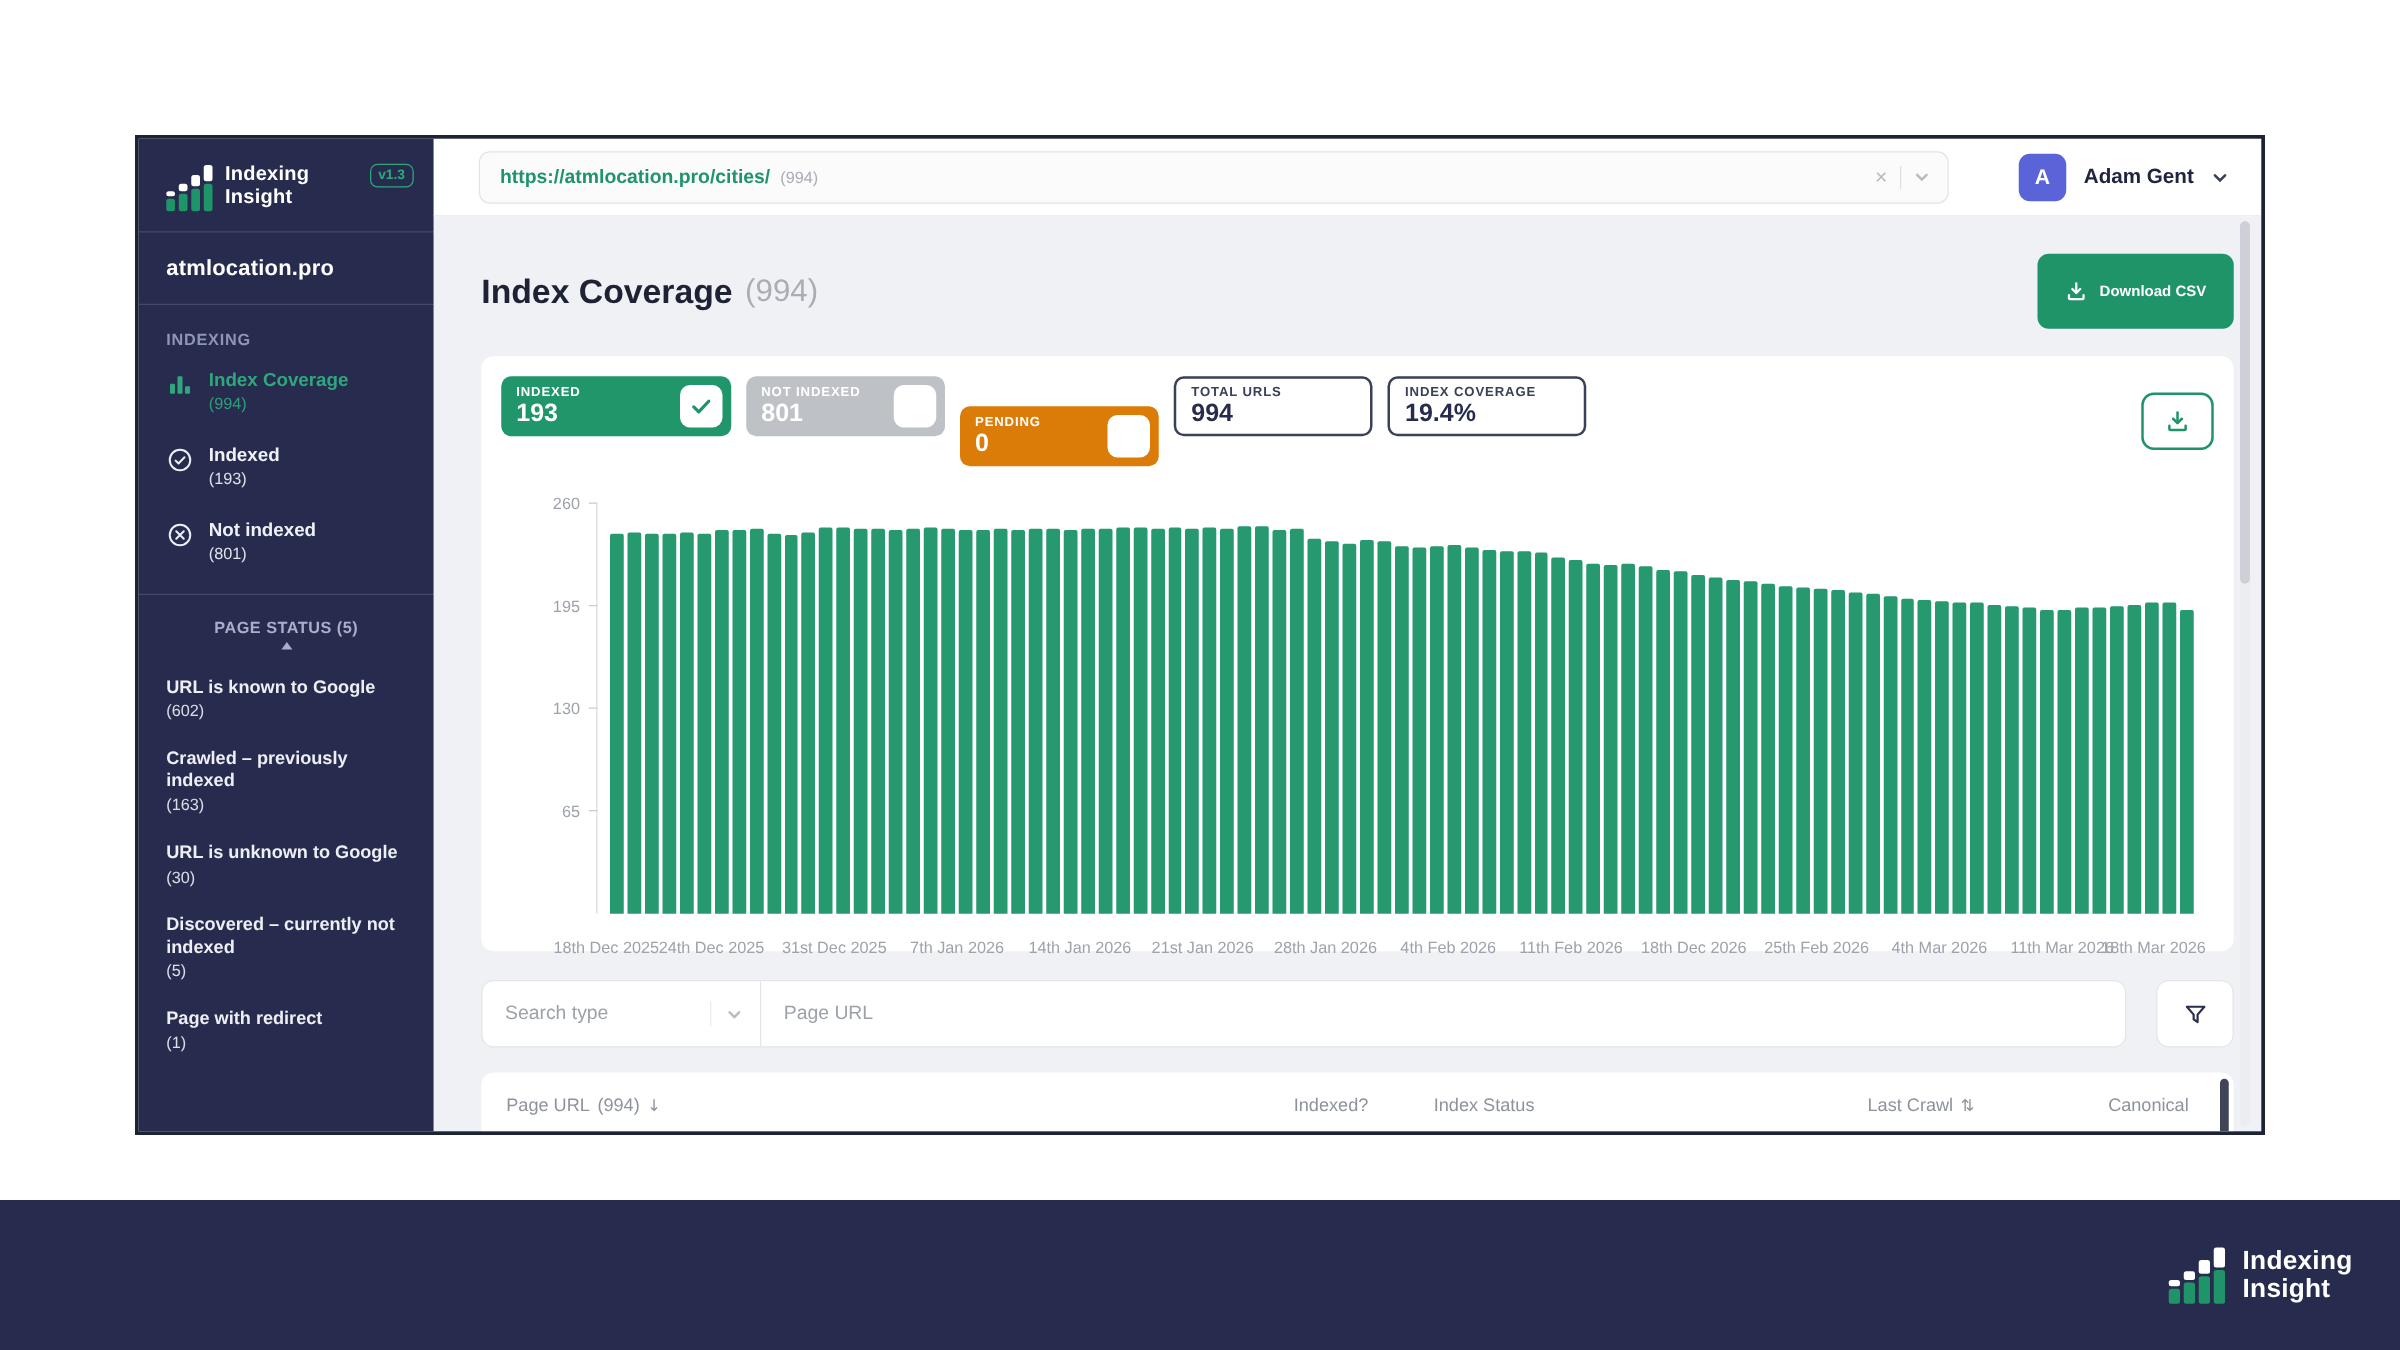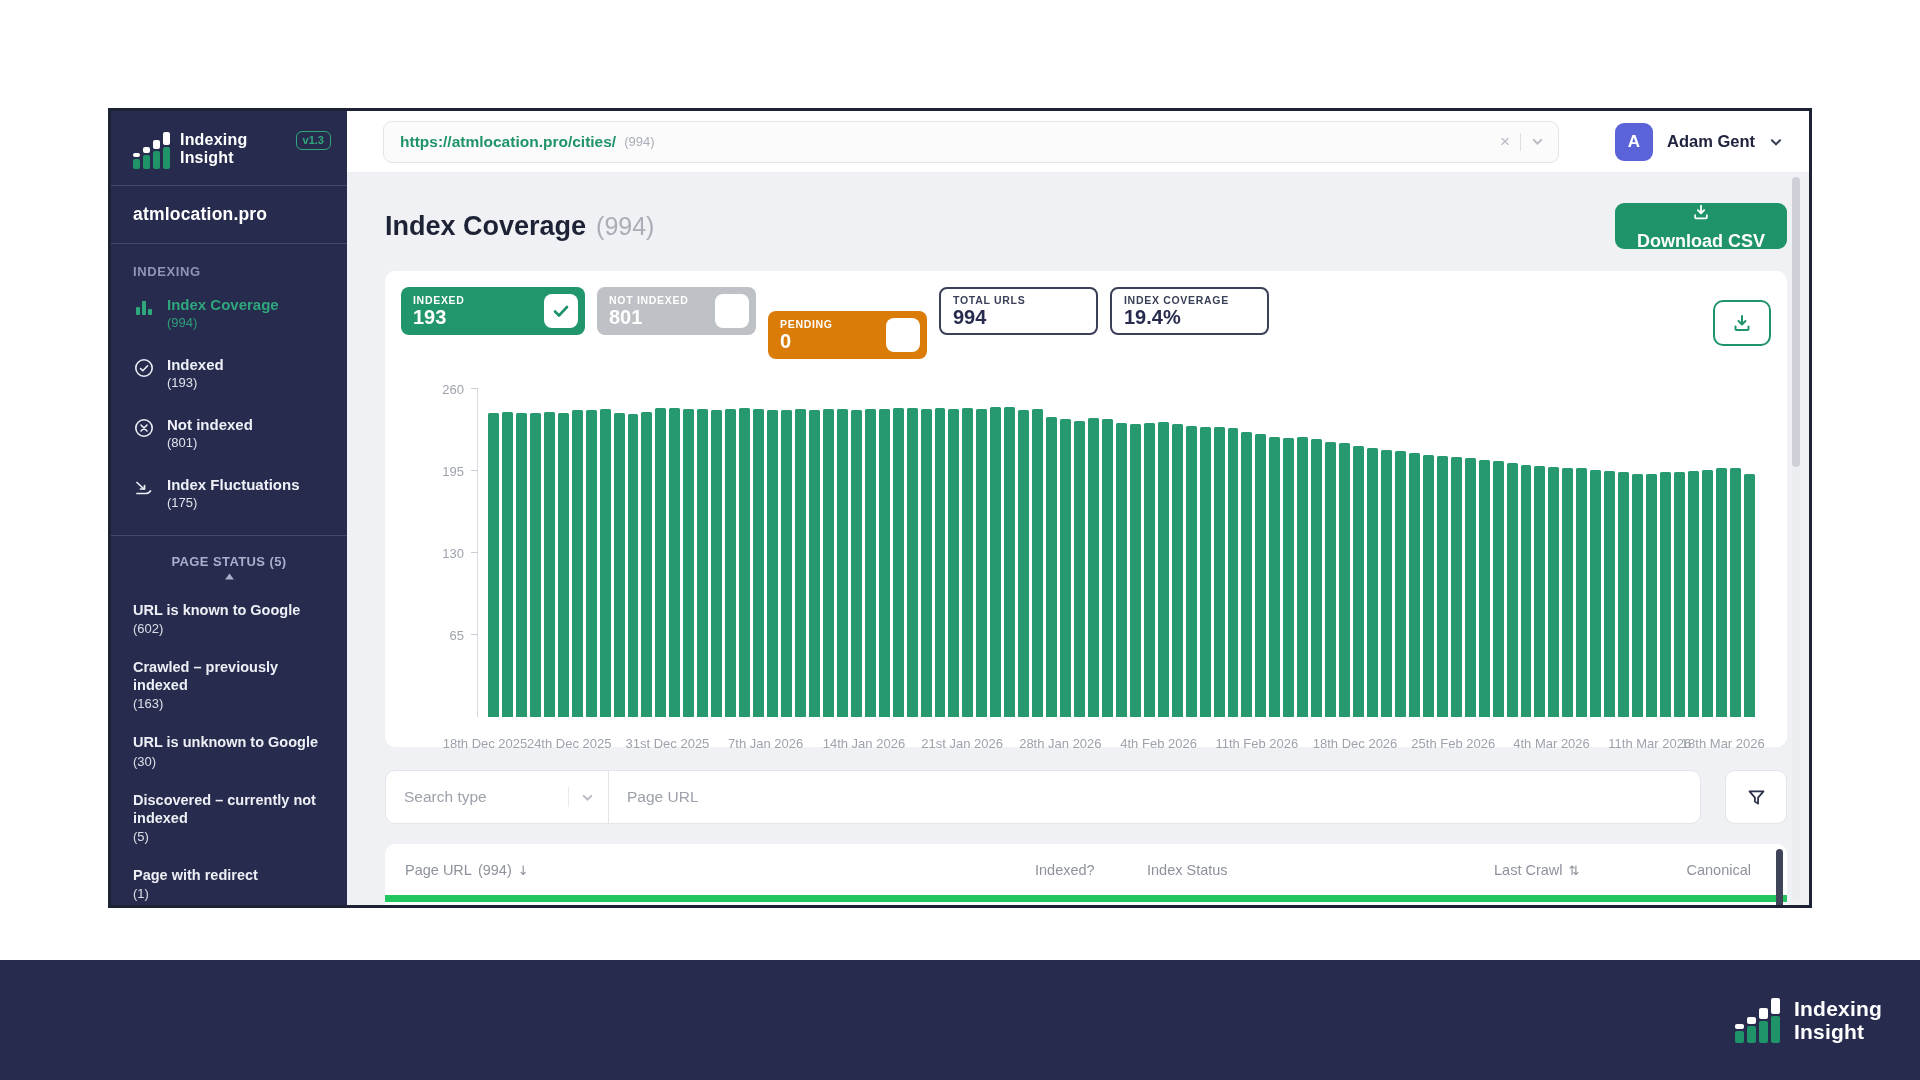--- a/index.html
+++ b/index.html
@@ -51,23 +51,23 @@
   .avatar { width:38px; height:38px; border-radius:9px; background:#5A63D8; color:#fff; font-size:17px;
     font-weight:700; display:flex; align-items:center; justify-content:center; }
   .user-name { font-size:16.5px; font-weight:800; color:#20243F; }
   .chev { display:inline-flex; }
 
   .content { flex:1; background:#F0F1F4; padding:30px 26px 0 38px; position:relative; overflow:hidden; }
 
   .title-row { display:flex; align-items:center; margin-bottom:22px; width:1402px; }
   .page-title { font-size:27px; font-weight:800; color:#1E2235; }
   .page-title-count { font-size:25px; font-weight:500; color:#A9ADB6; margin-left:10px; }
-  .csv-btn { margin-left:auto; height:46px; padding:0 22px; background:#1F9468; color:#fff; border:none;
-    border-radius:9px; font-size:18px; font-weight:700; display:flex; align-items:center; gap:10px;
-    cursor:pointer; font-family:inherit;flex-direction:column; }
+  .csv-btn { margin-left:auto; height:60px; padding:0 22px; background:#1F9468; color:#fff; border:none;
+    border-radius:9px; font-size:12px; font-weight:700; display:flex; align-items:center; gap:10px;
+    cursor:pointer; font-family:inherit; }
 
   
   .chart-card { width:1402px; height:476px; background:#fff; border-radius:10px; padding:16px 16px 8px 16px; }
   .chips-row { display:flex; gap:12px; align-items:center; }
   .chip { height:48px; border-radius:8px; color:#fff; display:flex; align-items:center;
     padding:6px 7px 6px 12px; cursor:pointer; }
   .chip-main { display:flex; flex-direction:column; justify-content:center; margin-right:10px; }
   .chip-label { font-size:10.5px; font-weight:800; letter-spacing:.7px; }
   .chip-value { font-size:20px; font-weight:800; line-height:1.1; }
   .chip-green { background:#21966B; width:184px; }
@@ -101,21 +101,21 @@
   .seg-div { width:1px; background:#E3E5E9; }
   .url-input { flex:1; border:none; outline:none; font-size:15.5px; padding:0 18px; color:#20243F;
     font-family:inherit; background:transparent; }
   .url-input::placeholder { color:#9CA1AA; }
   .filter-btn { width:62px; flex:0 0 62px; background:#fff; border:1px solid #E3E5E9; border-radius:10px;
     display:flex; align-items:center; justify-content:center; cursor:pointer; }
 
   
   .table-card { width:1402px; margin-top:20px; background:#fff; border-radius:10px 10px 0 0; height:70px;
     position:relative; overflow:hidden; }
-  .thead { position:relative; height:58px; border-bottom:7px solid #22c55e; }
+  .thead { position:relative; height:58px; border-bottom:4px solid #22c55e; }
   .th { position:absolute; top:50%; transform:translateY(-50%); font-size:14.5px; font-weight:500;
     color:#8D929C; white-space:nowrap; cursor:pointer; }
   .th .cnt { margin-left:6px; }
   .sort-glyph { font-family:"DejaVu Sans",sans-serif; font-size:13px; margin-left:6px; }
   .col-0 { left:20px; } .col-1 { left:650px; } .col-2 { left:762px; } .col-3 { left:1109px; } .col-4 { right:36px; }
   .tbl-scroll-thumb { position:absolute; right:4px; top:5px; width:7px; height:66px; background:#3F4459; border-radius:4px; }
 
   
   .win-scroll { position:absolute; right:9px; top:4px; bottom:4px; width:8px; background:#EBEDF0; border-radius:4px; }
   .win-scroll .thumb { position:absolute; top:0; left:0; width:8px; height:290px; background:#CDD0D7; border-radius:4px; }
@@ -195,33 +195,20 @@
           <div class="nav-item">
             <span class="nav-ic">
               <svg width="20" height="20" viewBox="0 0 20 20" fill="none" stroke="#EDEFF6" stroke-width="1.6">
                 <circle cx="10" cy="10" r="8.2"></circle>
                 <path d="M7 7l6 6M13 7l-6 6" stroke-linecap="round"></path>
               </svg>
             </span>
             <span class="nav-txt">
               <span class="nav-label">Not indexed</span>
               <span class="nav-count">(801)</span>
-            </span>
-          </div>
-          <div class="nav-item">
-            <span class="nav-ic">
-              <svg width="20" height="20" viewBox="0 0 20 20" fill="none" stroke="#EDEFF6" stroke-width="1.7" stroke-linecap="round" stroke-linejoin="round">
-                <path d="M3 4.5l7 6.5"></path>
-                <path d="M10.5 7.5V11H6.5"></path>
-                <path d="M3 15.5h8.5c2.2 0 3.8-.9 5-2.6"></path>
-              </svg>
-            </span>
-            <span class="nav-txt">
-              <span class="nav-label">Index Fluctuations</span>
-              <span class="nav-count">(175)</span>
             </span>
           </div>
         </nav>
       <hr class="s-div" style="margin-top:12px">
       <div class="ps-head">
         <span>PAGE STATUS (5)</span>
         <span>
           <svg width="11" height="9" viewBox="0 0 11 9">
               <path d="M5.5 1.5l4.4 6H1.1z" fill="#A9AECB"></path>
             </svg>

